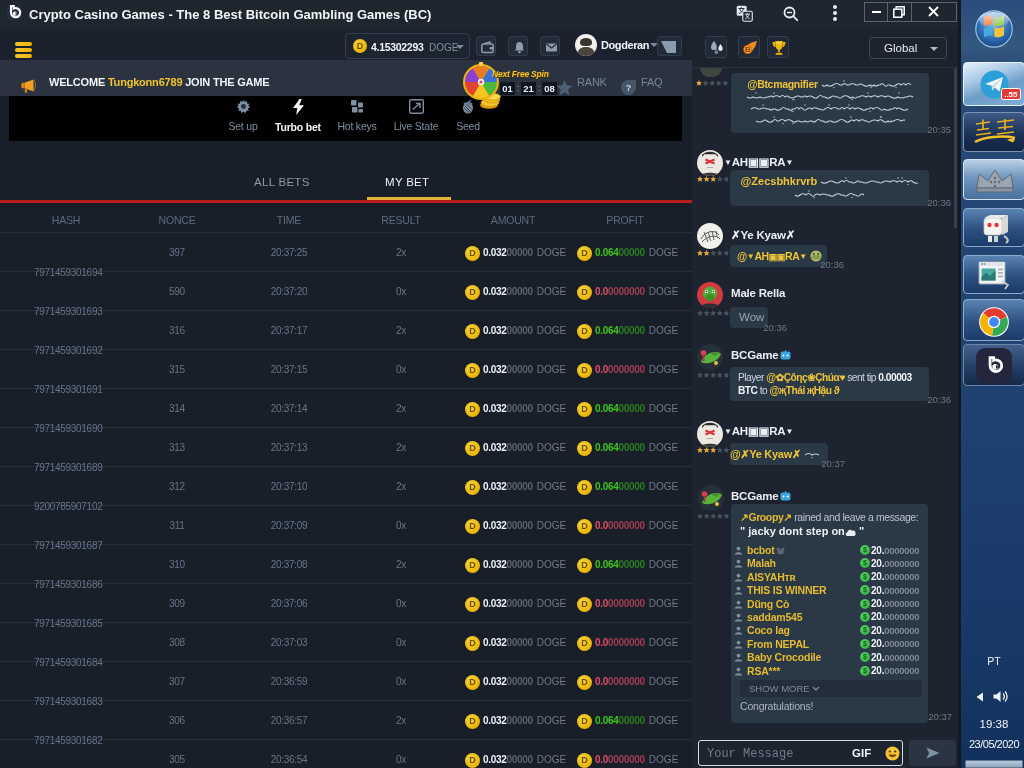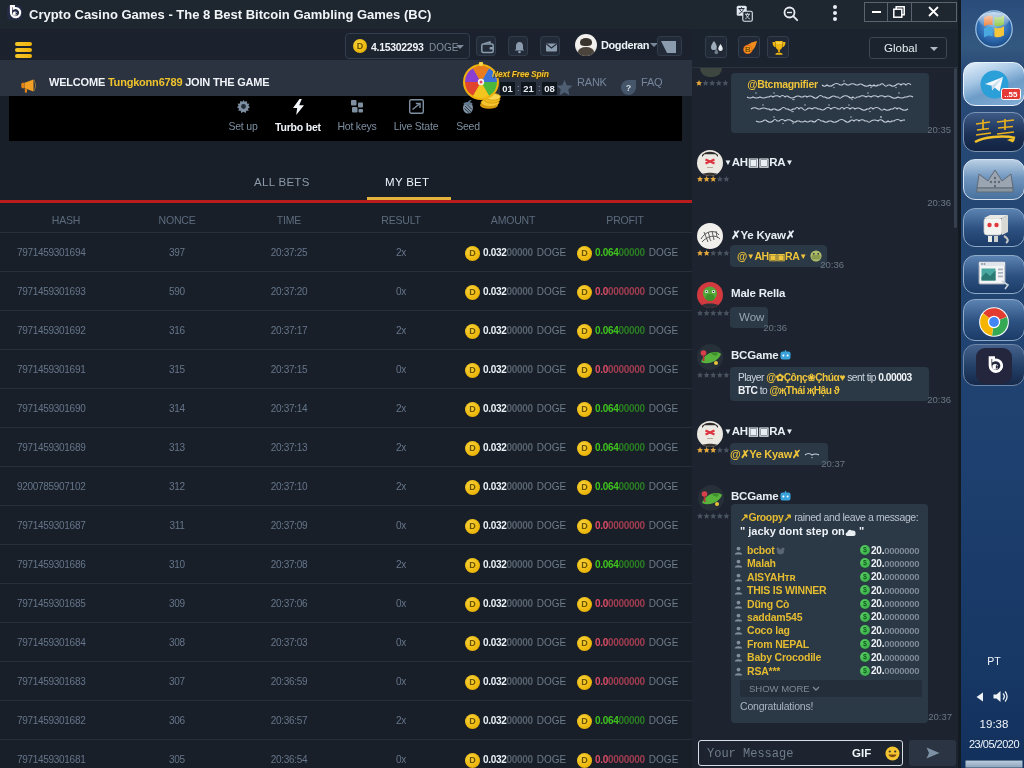--- a/index.html
+++ b/index.html
@@ -41,21 +41,21 @@
 .ci .lb.on{color:#f2f6fa;font-weight:bold;}
 
 #tabs{left:0;top:132px;width:692px;height:40px;}
 #tabs span{position:absolute;top:15px;font-size:11.5px;letter-spacing:0.3px;}
 #tabs .ul{position:absolute;left:367px;top:36px;width:84px;height:3px;background:#e5b33c;}
 
 #tbl{left:0;top:171px;width:692px;}
 .trow{position:relative;height:39px;border-bottom:1px solid #272f3b;}
 .thead{position:relative;height:33px;border-bottom:1px solid #272f3b;border-top:3px solid #b91c1c;}
 .thead span{position:absolute;top:11px;font-size:10.5px;letter-spacing:-0.2px;color:#5c6b7d;}
-.c-hash{left:17px;}
+.c-hash{left:34px;margin-top:20px;}
 .c-non{left:147px;width:60px;text-align:center;}
 .c-time{left:259px;width:60px;text-align:center;}
 .c-res{left:371px;width:60px;text-align:center;}
 .c-amt{left:483px;width:60px;text-align:center;}
 .c-pro{left:595px;width:60px;text-align:center;}
 .trow span.v{position:absolute;top:14px;font-size:10px;letter-spacing:-0.3px;color:#66758a;}
 .coin{position:absolute;top:13px;width:15px;height:15px;border-radius:50%;background:radial-gradient(circle at 38% 35%,#f7d23c,#edb90d 60%,#d89f06);font-size:9px;font-weight:bold;color:#6d5200;text-align:center;line-height:15px;}
 .amt{position:absolute;top:14px;left:483px;font-size:10px;letter-spacing:-0.3px;white-space:nowrap;}
 .amt b{color:#eef3f8;}
 .amt i{font-style:normal;color:#57626f;font-weight:bold;}
@@ -85,21 +85,21 @@
 .rrow .amt2 i{font-style:normal;font-weight:bold;color:#7e8a98;font-size:9.5px;letter-spacing:-0.3px;}
 .gcoin{position:absolute;left:120px;top:1px;width:10px;height:10px;border-radius:50%;background:radial-gradient(circle at 40% 35%,#5ed46a,#2da23c);font-size:7px;font-weight:bold;color:#0c5a18;text-align:center;line-height:10px;}
 .pico{position:absolute;left:-6px;top:1px;}
 #shmore{position:absolute;left:48px;top:651px;width:182px;height:17px;background:#242e3b;border-radius:2px;font-size:9.5px;color:#7e8a96;line-height:17px;padding-left:9px;}
 #congrats{position:absolute;left:48px;top:671px;font-size:10.5px;letter-spacing:-0.2px;color:#a9b5c1;}
 #inpbox{position:absolute;left:6px;top:711px;width:205px;height:26px;border:1.5px solid #d9dee5;border-radius:3px;}
 #inpbox .ph{position:absolute;left:8px;top:6px;font-family:"Liberation Mono",monospace;font-size:12px;color:#6f7c8a;}
 #inpbox .gif{position:absolute;left:153px;top:6px;font-size:11.5px;font-weight:bold;color:#f0f4f8;}
 #sendbtn{position:absolute;left:217px;top:711px;width:47px;height:26px;background:#2a3442;border-radius:3px;}
 
-.tkb{position:absolute;left:2px;width:62px;border:1px solid;border-radius:12px;}
+.tkb{position:absolute;left:2px;width:62px;border:1px solid;border-radius:4px;}
 #taskbar{left:958px;top:0;width:66px;height:768px;border-left:3px solid #141a22;background:linear-gradient(180deg,#2a4c7c 0%,#33587e 6%,#2a4a77 9%,#234672 30%,#1e4070 60%,#173764 87%,#12305c 100%);}
 </style></head>
 <body>
 <div id="stage">
   <div class="abs" id="titlebar">
     <div class="abs logo"><svg width="15" height="15" viewBox="0 0 15 15">
           <path d="M4 1.2 L6.8 1.2 L6.8 3.4 A4.6 4.6 0 1 1 4 7.8 Z" fill="none" stroke="#fff" stroke-width="2.2"></path>
           <circle cx="8" cy="8.6" r="2.2" fill="#fff"></circle>
           <path d="M8.6 7 L10.6 8.6 L8.6 10.2 Z" fill="#1c2340"></path>
         </svg></div>
@@ -480,20 +480,35 @@
           <path d="M10 17.5 L16 17.5" stroke="#b8a898" stroke-width="1"></path>
         </svg></div>
     <div class="uname" style="left:32px;top:126px"><span style="font-size:8px;vertical-align:1px">▼</span>AH▣▣RA<span style="font-size:8px;vertical-align:1px">▼</span></div>
     <svg class="abs" style="left:5px;top:147px" width="36" height="7" viewBox="0 0 36 7">
         <path d="M3 0 L3.9 1.9 6 2.2 4.5 3.6 4.9 5.8 3 4.7 1.1 5.8 1.5 3.6 0 2.2 2.1 1.9 Z" fill="#e2a63d" transform="translate(0.0,0)"></path>
         <path d="M3 0 L3.9 1.9 6 2.2 4.5 3.6 4.9 5.8 3 4.7 1.1 5.8 1.5 3.6 0 2.2 2.1 1.9 Z" fill="#e2a63d" transform="translate(6.6,0)"></path>
         <path d="M3 0 L3.9 1.9 6 2.2 4.5 3.6 4.9 5.8 3 4.7 1.1 5.8 1.5 3.6 0 2.2 2.1 1.9 Z" fill="#e2a63d" transform="translate(13.2,0)"></path>
         <path d="M3 0 L3.9 1.9 6 2.2 4.5 3.6 4.9 5.8 3 4.7 1.1 5.8 1.5 3.6 0 2.2 2.1 1.9 Z" fill="#48535f" transform="translate(19.799999999999997,0)"></path>
         <path d="M3 0 L3.9 1.9 6 2.2 4.5 3.6 4.9 5.8 3 4.7 1.1 5.8 1.5 3.6 0 2.2 2.1 1.9 Z" fill="#48535f" transform="translate(26.4,0)"></path>
       </svg>
+    <div class="bub" style="left:38px;top:141px;width:199px;height:36px;text-align:center;padding-top:5px">
+      <div style="height:13px"><span class="m" style="font-size:11px">@Zecsbhkrvrb</span> <svg width="98" height="11" viewBox="0 0 98 11" style="vertical-align:-2px">
+            <path d="M1 6 q3.5 2.5 7 0 q3.0 -2 6 0 q3.0 2 6 0 q2.0 -2.5 4 0 q2.5 -3 5 0 l2 0 q2.5 2 5 0 q2.0 -2 4 0 l2 0 q3.5 2 7 0 q3.5 -2 7 0 l2 0 q2.5 2 5 0 q3.5 -2 7 0 q3.5 -2.5 7 0 q2.5 -2 5 0 q3.0 -3 6 0 q2.5 -2.5 5 0 q3.5 2.5 7 0 l2 0" fill="none" stroke="#c6d0db" stroke-width="1.1"></path>
+            <circle cx="78" cy="2.0" r="0.7" fill="#c6d0db"></circle>
+            <circle cx="82" cy="2.0" r="0.7" fill="#c6d0db"></circle>
+            <circle cx="26" cy="2.0" r="0.7" fill="#c6d0db"></circle>
+            <circle cx="88" cy="8.6" r="0.7" fill="#c6d0db"></circle>
+          </svg></div>
+      <div style="height:13px"><svg width="72" height="11" viewBox="0 0 72 11" style="vertical-align:-2px">
+            <path d="M1 6 q2.5 2.5 5 0 q3.0 -2.5 6 0 q2.5 -3 5 0 q2.0 2.5 4 0 q2.5 -2 5 0 q3.5 -2 7 0 l2 0 q3.0 2.5 6 0 q3.0 -2.5 6 0 l2 0 q2.5 2 5 0 q3.0 -3 6 0 l2 0 q2.0 2.5 4 0 q2.0 -2 4 0" fill="none" stroke="#c6d0db" stroke-width="1.1"></path>
+            <circle cx="20" cy="8.6" r="0.7" fill="#c6d0db"></circle>
+            <circle cx="58" cy="8.6" r="0.7" fill="#c6d0db"></circle>
+            <circle cx="15" cy="2.0" r="0.7" fill="#c6d0db"></circle>
+          </svg></div>
+    </div>
     <div class="ts" style="left:219px;top:168px">20:36</div>
 
     <div class="av" style="left:5px;top:194px;background:#f2f0ec"><svg width="26" height="26" viewBox="0 0 26 26">
           <g stroke="#5a5a5a" stroke-width="1" fill="none">
             <path d="M4 16 C8 8 18 6 22 12"></path>
             <path d="M5 19 C10 13 19 11 23 16"></path>
             <path d="M7 9 L11 19 M11 9 C13 13 12 16 14 18 M15 8 L17 17 M19 8 C20 11 19 14 21 15"></path>
           </g>
         </svg></div>
     <div class="uname" style="left:39px;top:199px">✗Ye Kyaw✗</div>

